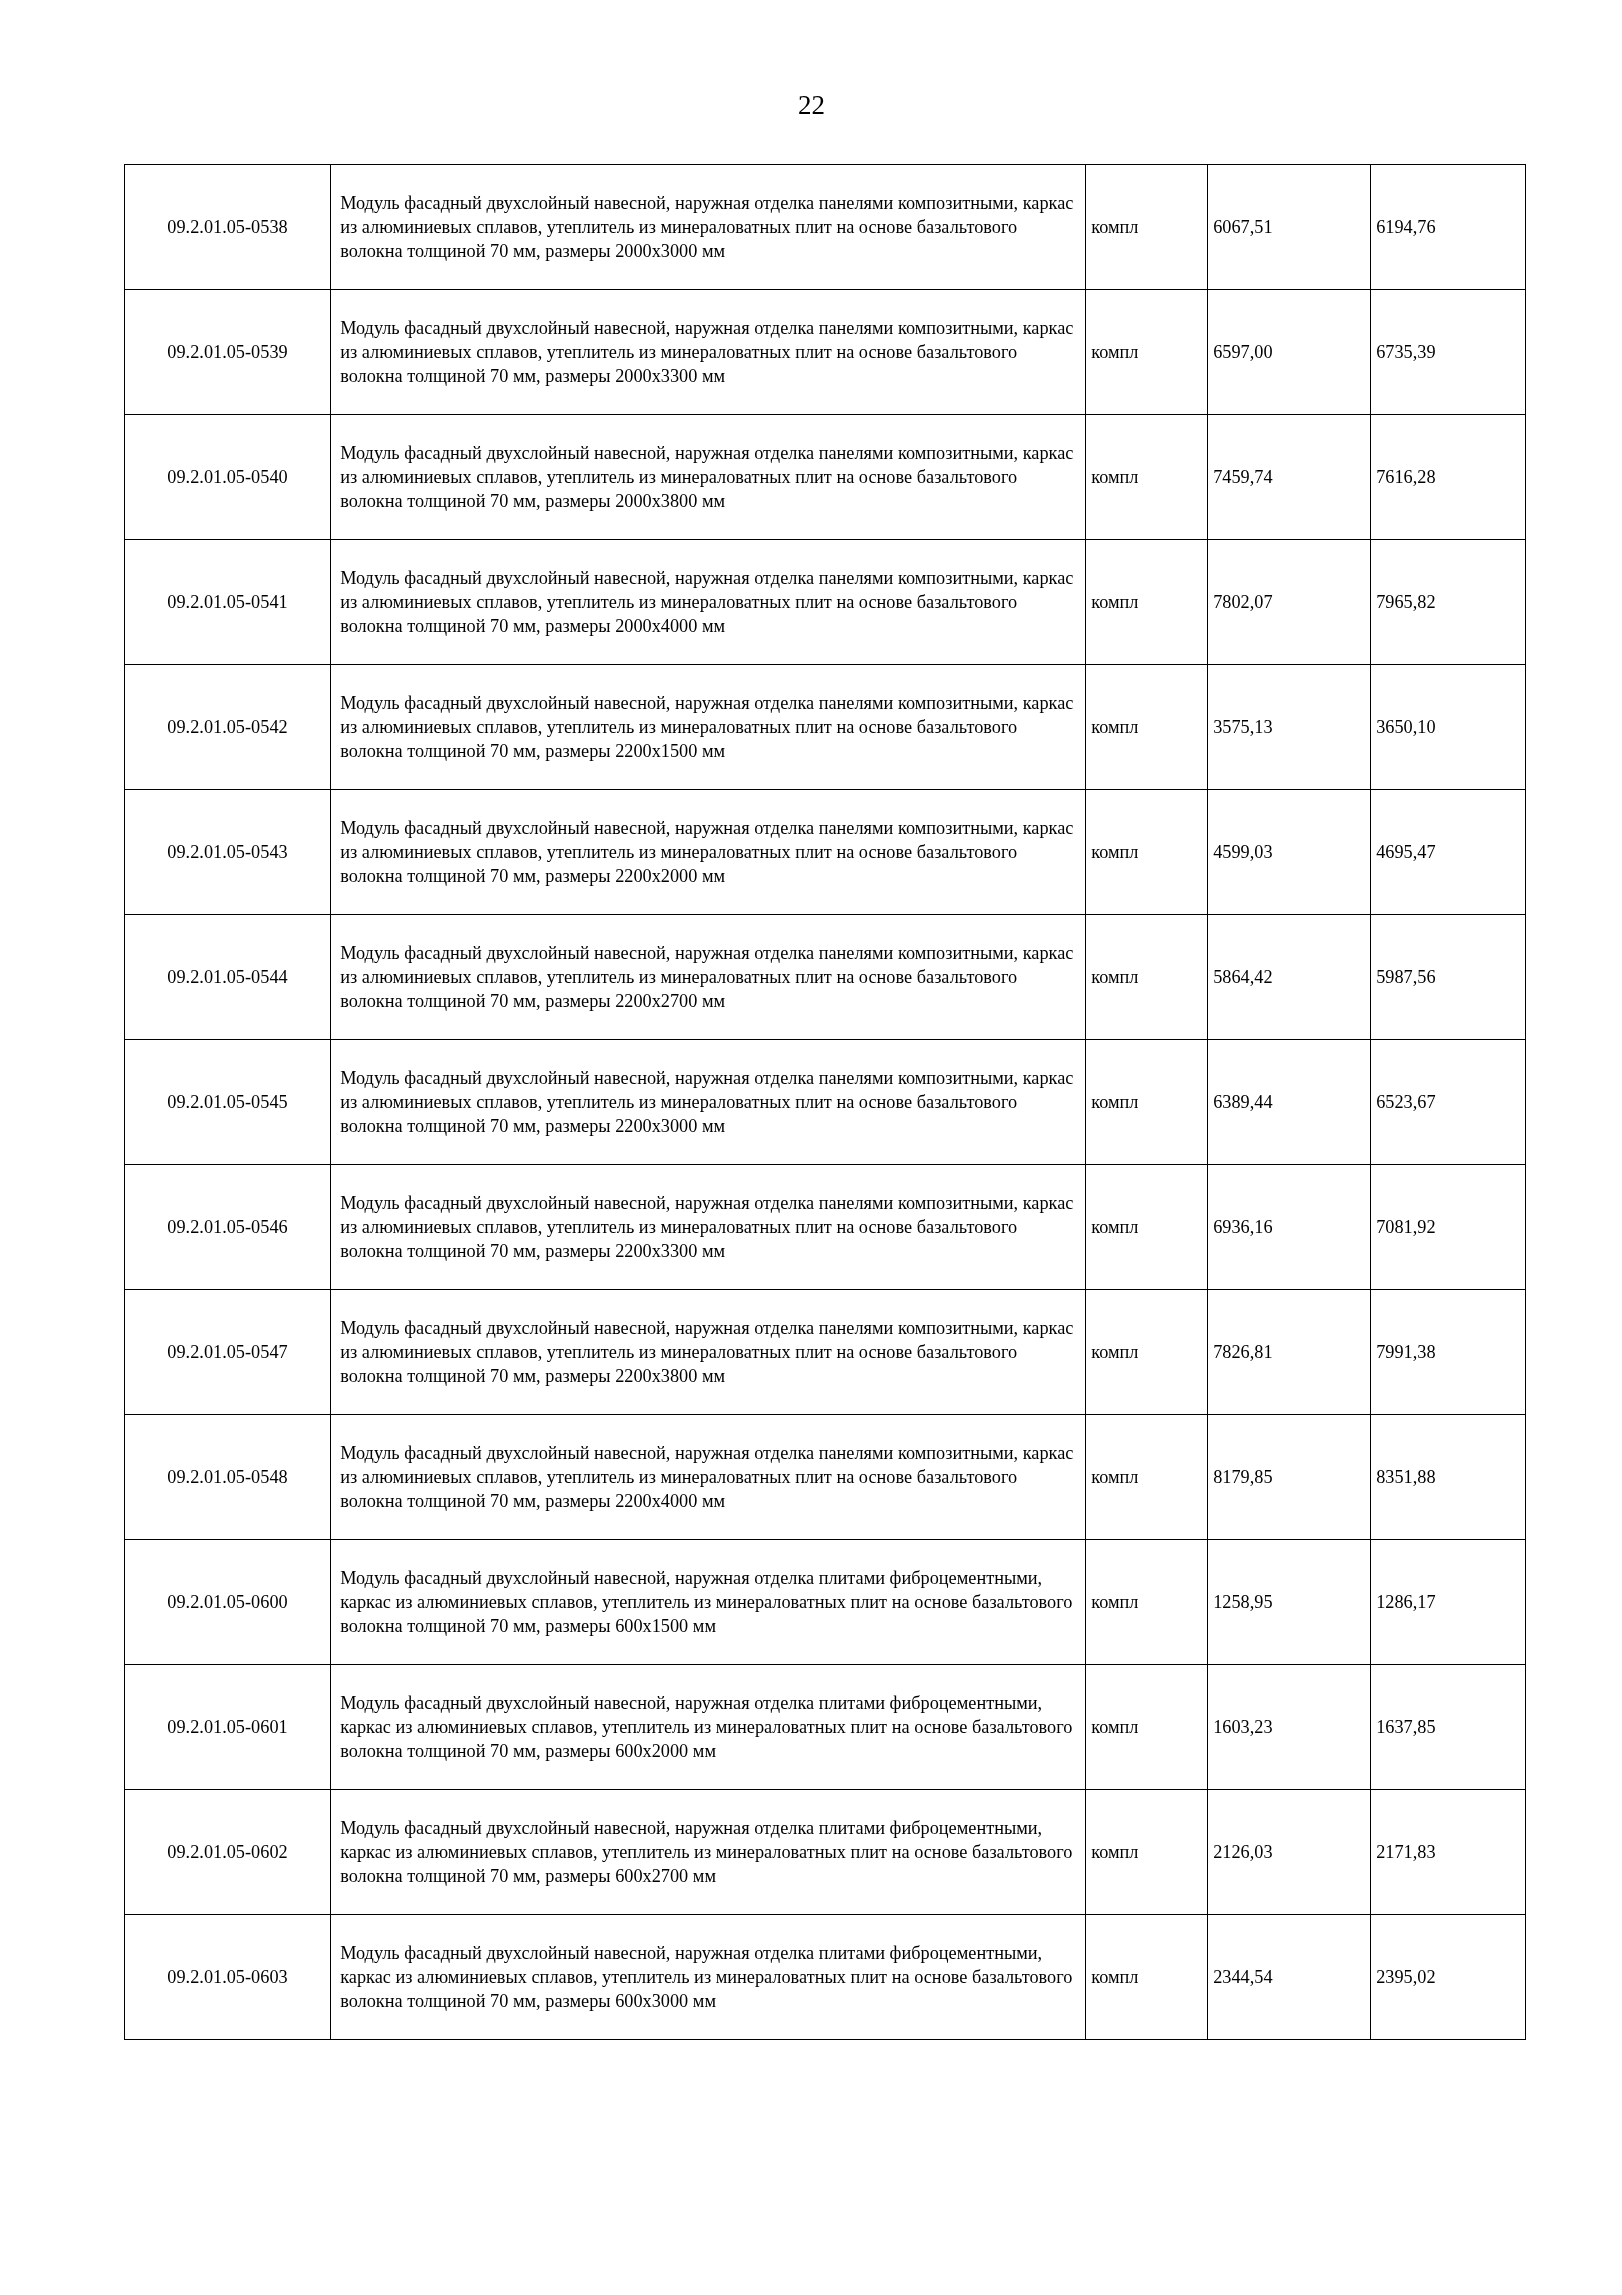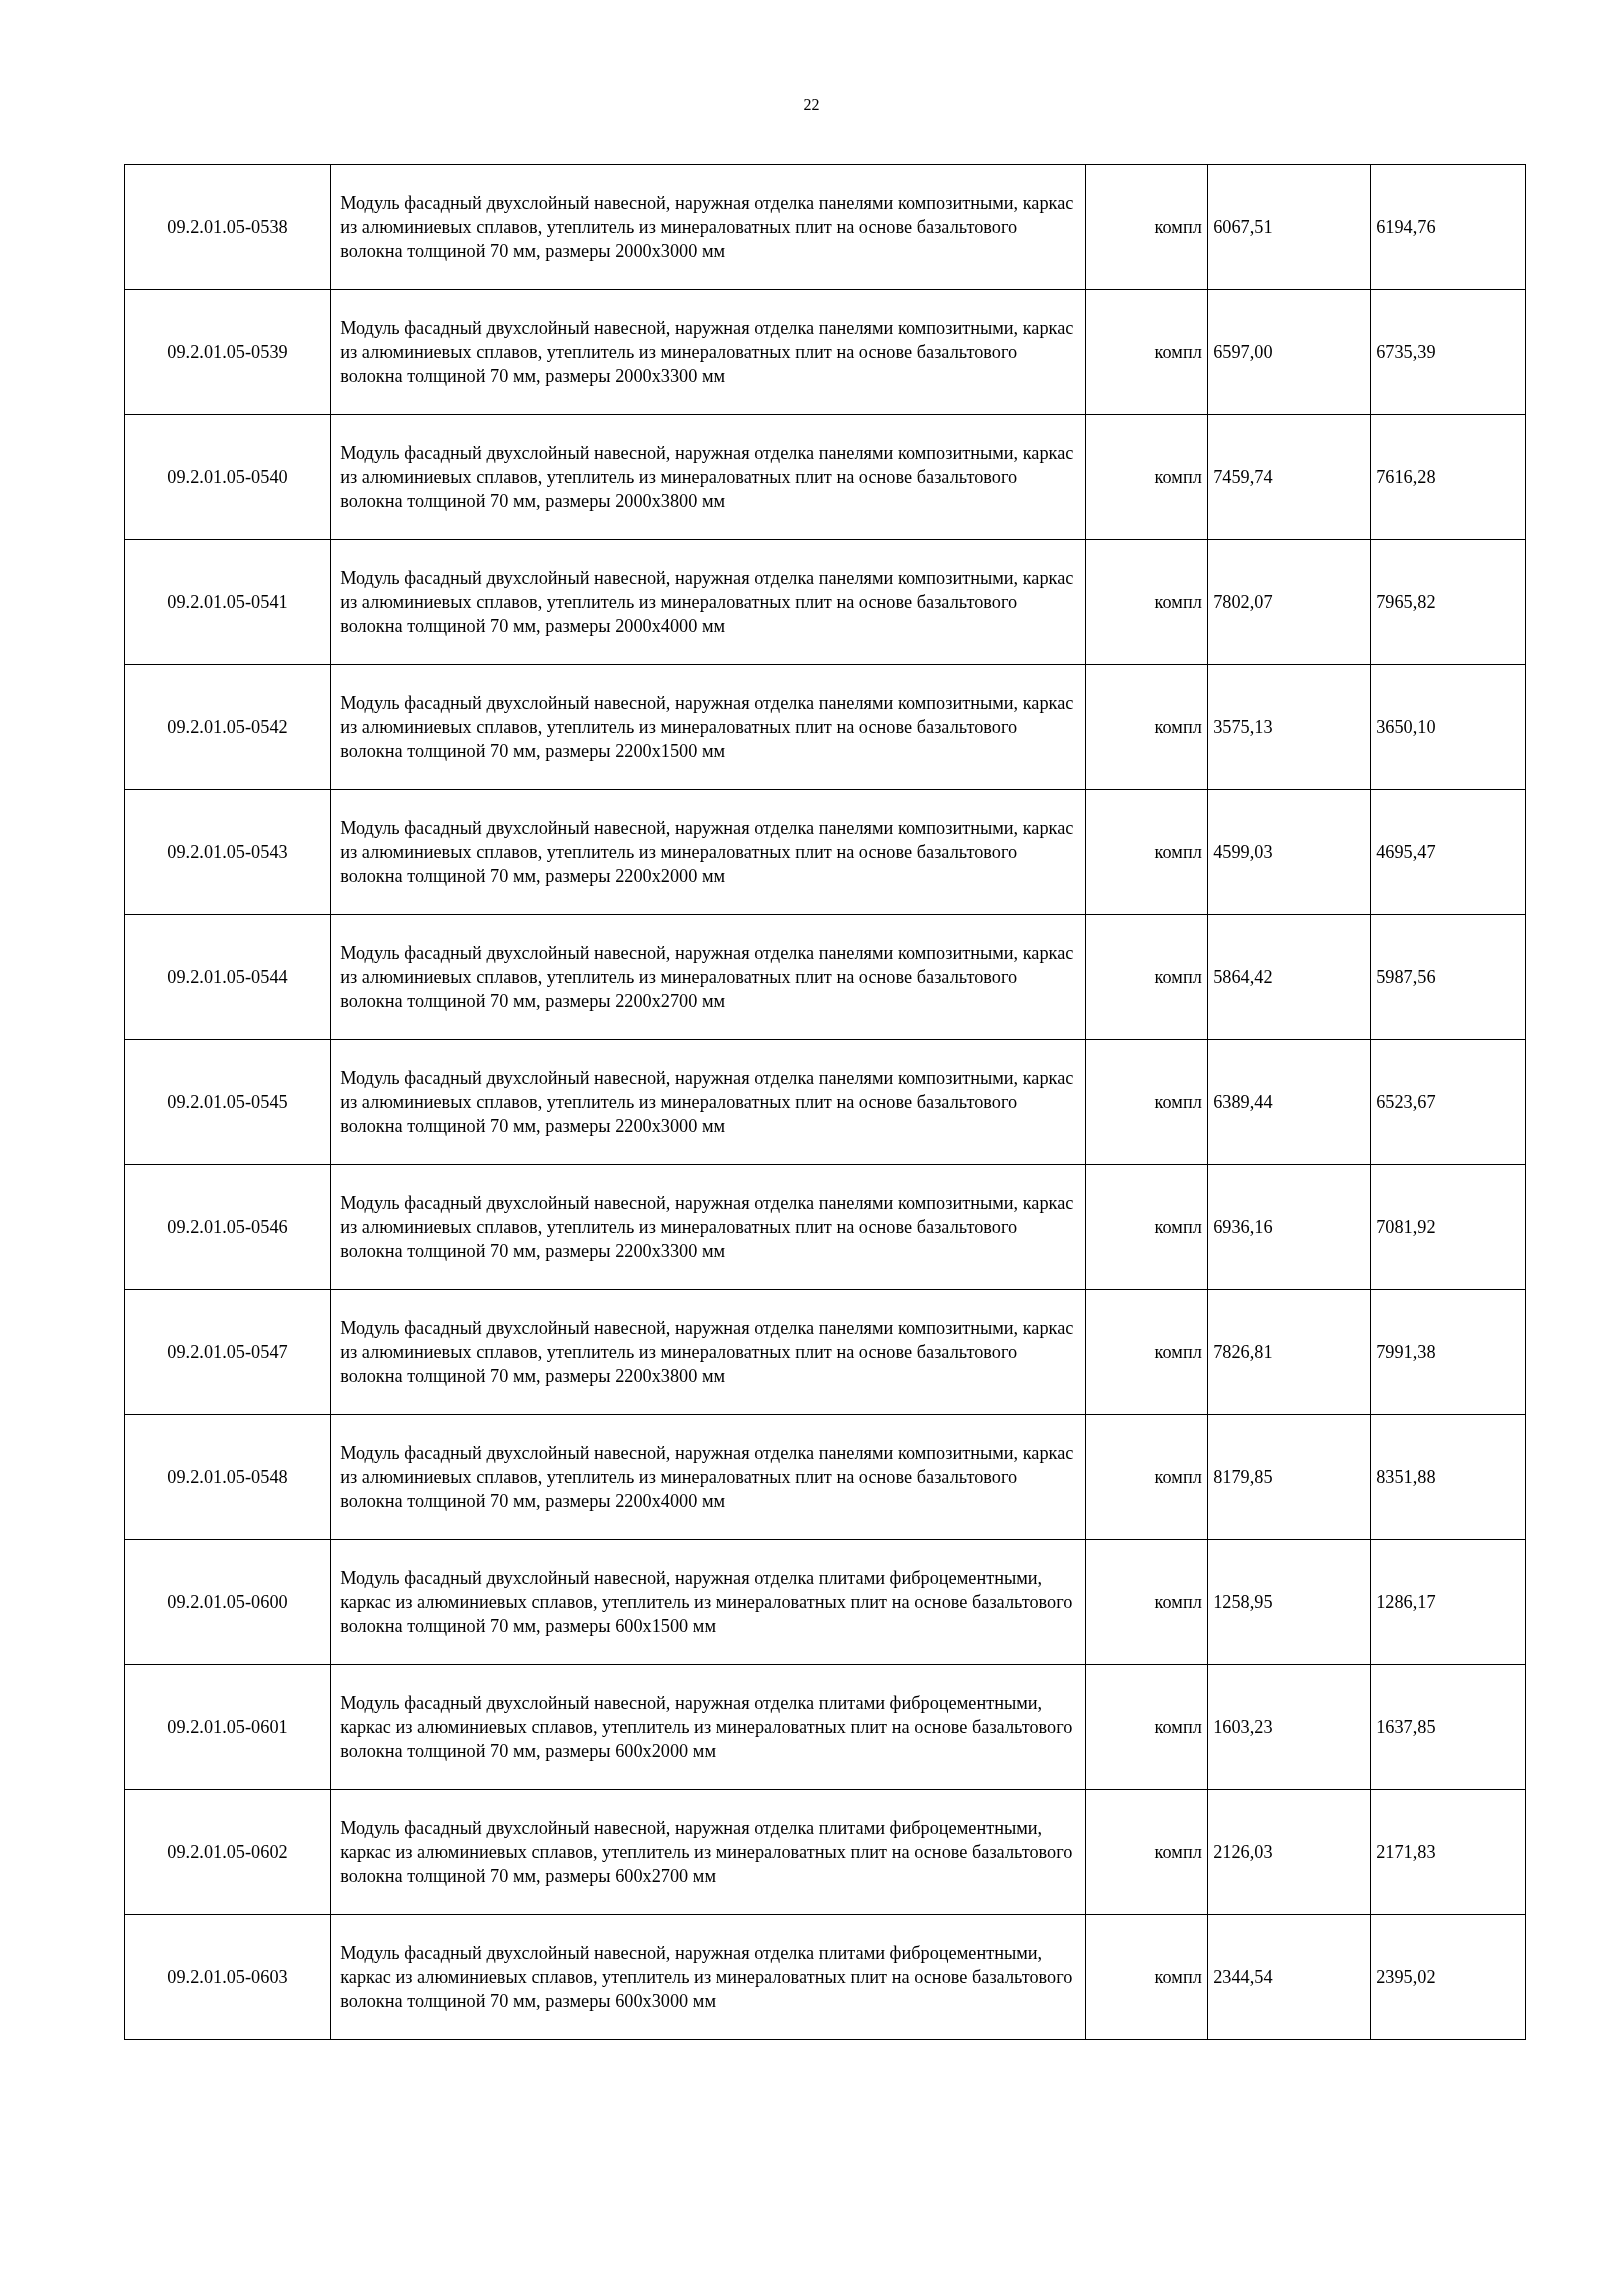--- a/index.html
+++ b/index.html
@@ -14,21 +14,21 @@
     background: #ffffff;
     font-family: "Liberation Serif", "DejaVu Serif", serif;
     color: #000000;
   }
   .page-number {
     position: absolute;
     top: 92px;
     left: 0;
     width: 100%;
     text-align: center;
-    font-size: 16px;
+    font-size: 27px;
     line-height: 26px;
   }
   table.price-table {
     position: absolute;
     top: 164px;
     left: 124px;
     width: 1402px;
     border-collapse: collapse;
     table-layout: fixed;
     font-size: 18.3px;
@@ -48,21 +48,21 @@
     text-align: center;
     padding: 3.9px 5.2px;
   }
   td.cell-desc {
     vertical-align: top;
     text-align: left;
     padding: 5.2px 9.2px 5.2px 9.2px;
     margin-top: 8px;
   }
   td.cell-unit {
-    text-align: right;
+    text-align: left;
     padding: 3.9px 5.2px;
   }
   td.cell-price {
     padding: 3.9px 19.6px 3.9px 5.2px;
   }
   tr.price-row {
     height: 125px;
   }
 </style>
 </head>

